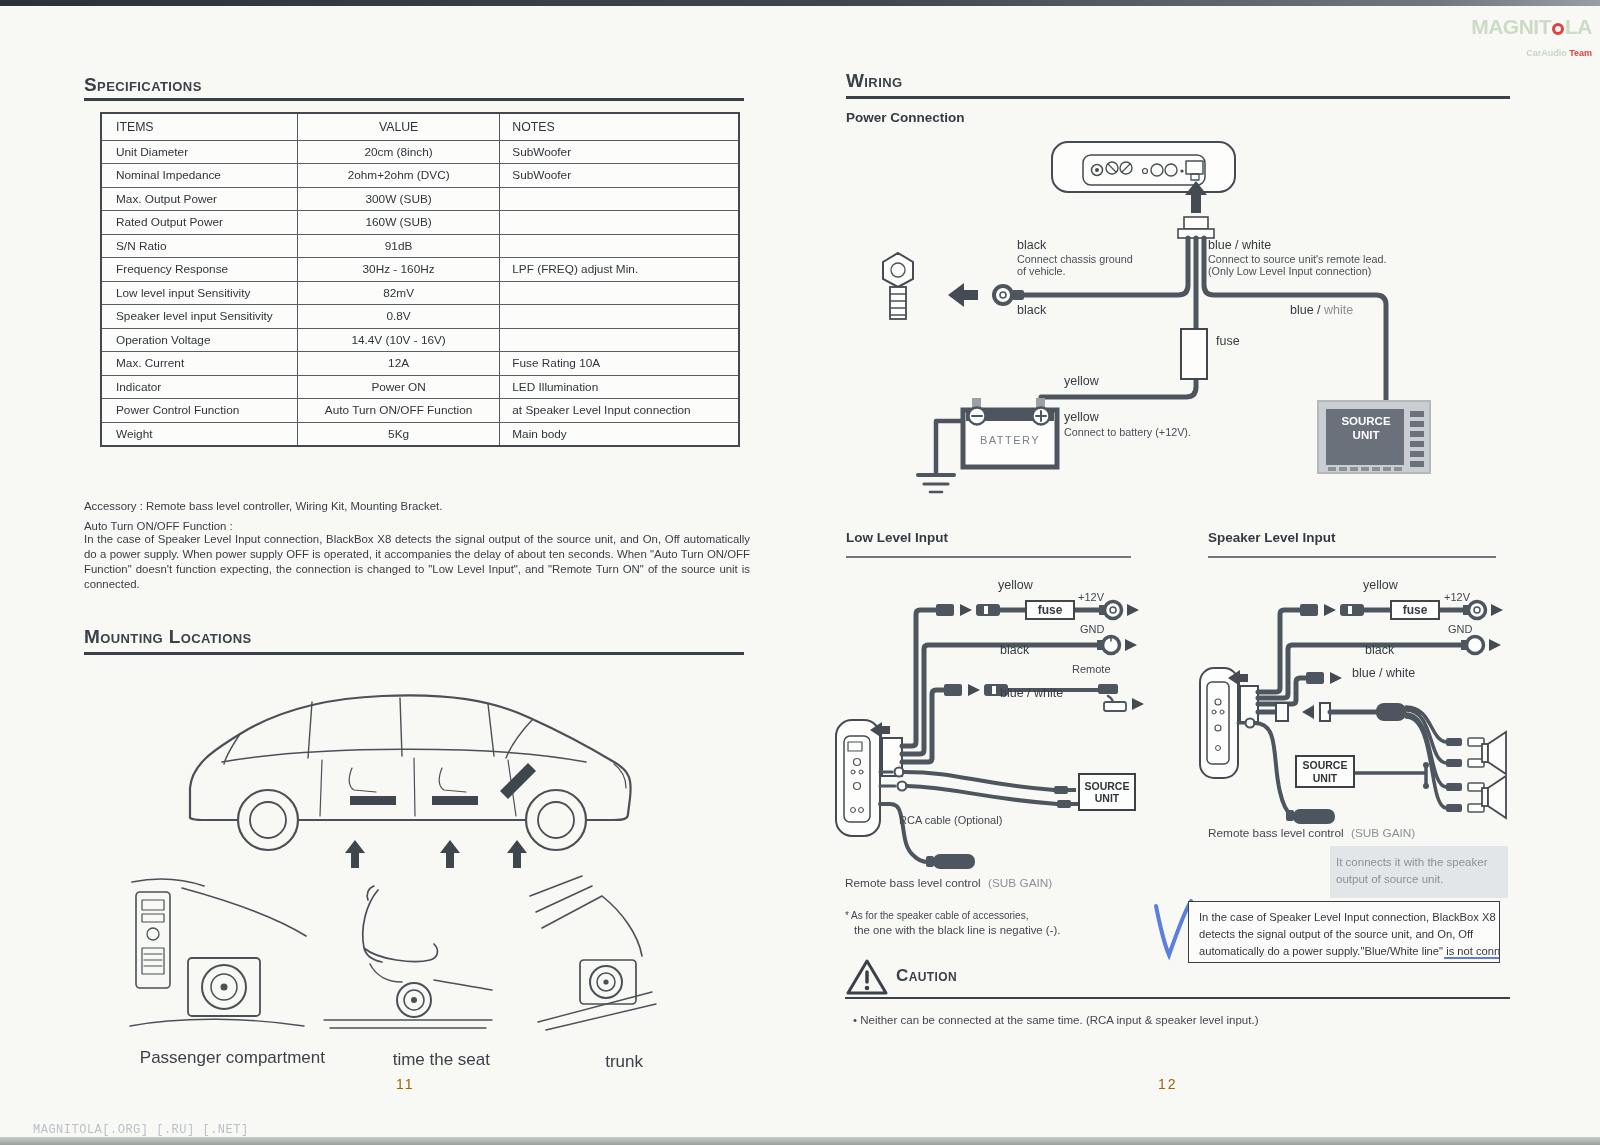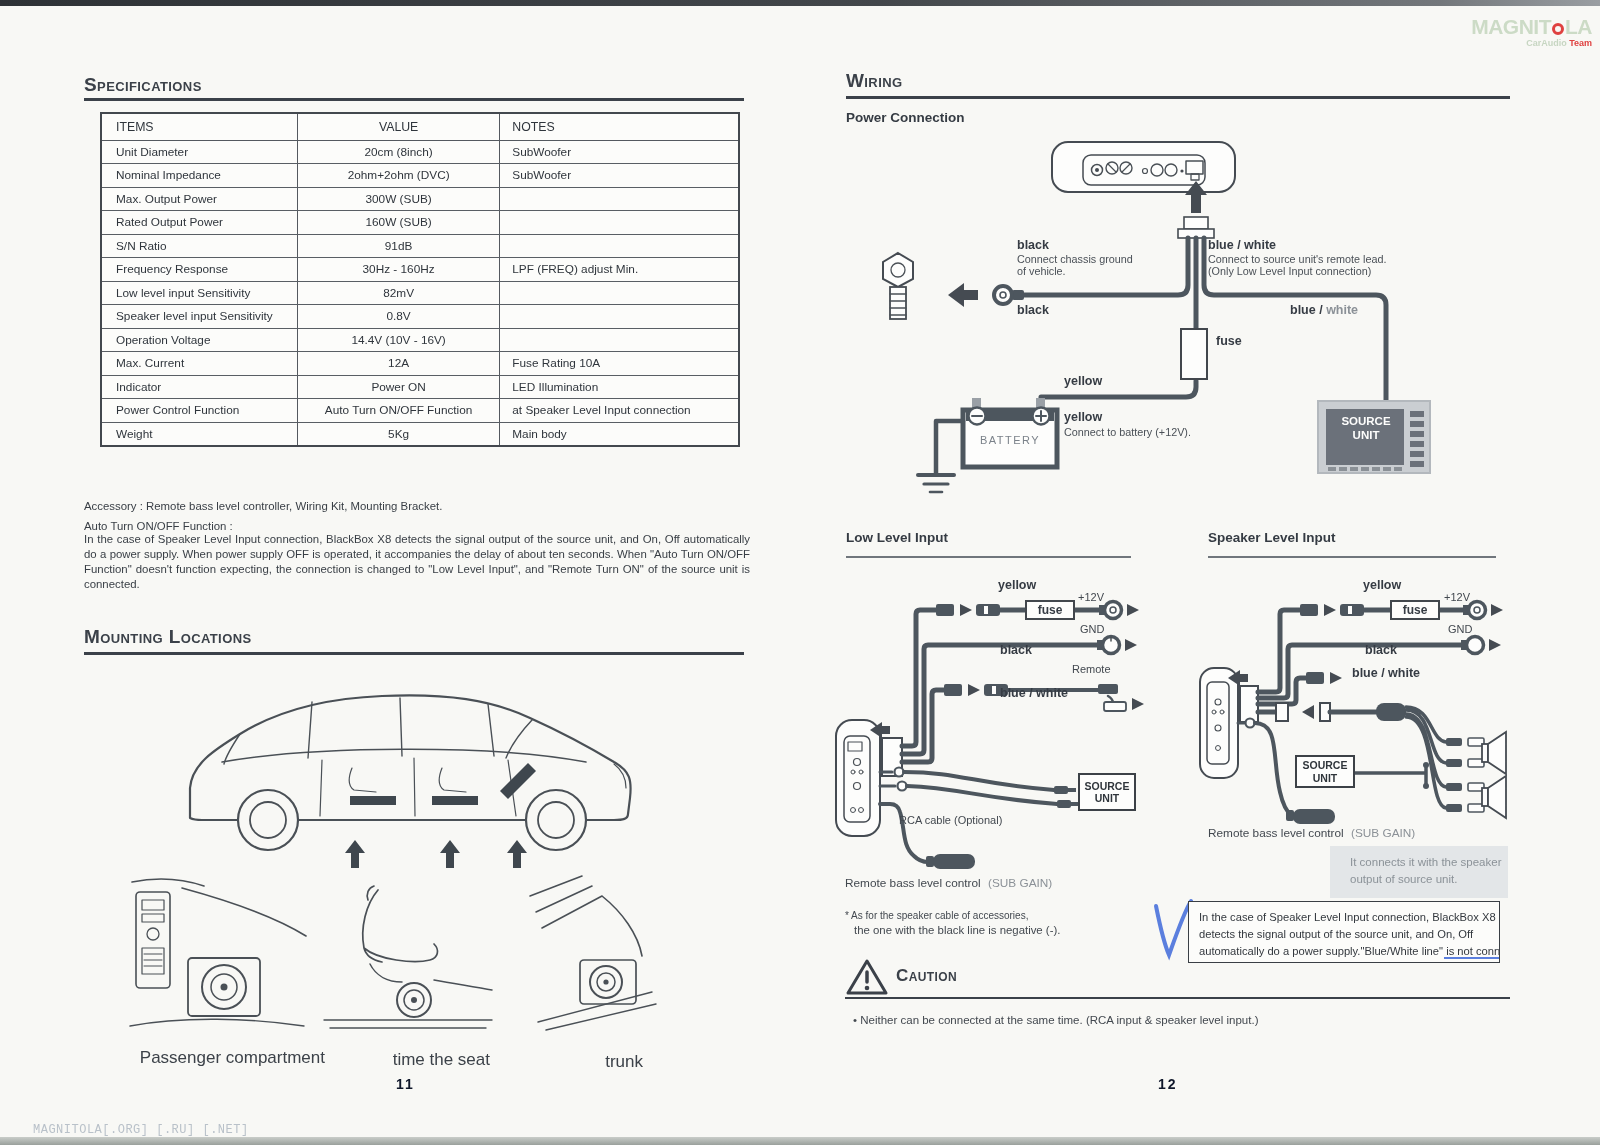--- a/index.html
+++ b/index.html
@@ -3,52 +3,52 @@
 <meta charset="utf-8">
 <style>
   *{margin:0;padding:0;box-sizing:border-box}
   html,body{width:1600px;height:1145px}
   body{position:relative;background:#f8f8f5;font-family:"Liberation Sans",sans-serif;color:#3a4046;overflow:hidden}
   .abs{position:absolute}
   .sec-hdr{font-variant:small-caps;font-weight:bold;font-size:19px;letter-spacing:.4px;color:#3b4149;white-space:nowrap}
   .rule{background:#3b4149;height:2.5px}
   .thin-rule{background:#70767c;height:1.5px}
   .sub-hdr{font-weight:bold;font-size:13.5px;color:#353b43;white-space:nowrap}
-  .b{font-weight:bold;font-size:12.5px;color:#363c44;white-space:nowrap}
+  .b{font-weight:normal;font-size:12.5px;color:#363c44;white-space:nowrap}
   .s{font-size:11px;color:#42484f;white-space:nowrap}
   .s2{font-size:10.8px;color:#4a5057;white-space:nowrap}
   .gray{color:#8b9197}
   .para{font-size:11.4px;color:#383e45;line-height:1.32;text-align:justify}
   table.spec{border-collapse:collapse;width:640px;font-size:11.8px;color:#2f353c;border:2px solid #43484e;background:#fcfcfa}
   table.spec th{font-weight:normal;font-size:12.3px;height:27px;border-bottom:1.5px solid #54595f}
   table.spec td{height:23.5px;border-bottom:1px solid #595e64;padding:2px 10px}
   table.spec td:first-child,table.spec th:first-child{padding-left:14px;text-align:left}
   table.spec td:nth-child(2),table.spec th:nth-child(2){border-left:1.3px solid #54595f;text-align:center}
   table.spec td:nth-child(3),table.spec th:nth-child(3){border-left:1.3px solid #54595f;text-align:left;padding-left:12px}
   table.spec tr:last-child td{border-bottom:none}
   .wire{stroke:#4d565e;fill:none;stroke-linecap:round;stroke-linejoin:round}
   .ink{stroke:#4a5056;fill:none;stroke-linecap:round;stroke-linejoin:round}
   .fusebox{border:2.5px solid #42474d;background:#fdfdfc;display:flex;align-items:center;justify-content:center;font-weight:bold;font-size:12px;color:#363c44}
   .whitebox{border:2px solid #3c4147;background:#fdfdfc;display:flex;align-items:center;justify-content:center;text-align:center;font-weight:bold;font-size:10.5px;line-height:1.15;color:#2f353b}
   .caption{font-size:17px;color:#3c4249;text-align:right}
-  .pgnum{font-weight:bold;font-size:14px;color:#0f172a;letter-spacing:2px}
+  .pgnum{font-weight:normal;font-size:14px;color:#a16207;letter-spacing:2px}
   .mono{font-family:"Liberation Mono",monospace}
 </style>
 </head>
 <body>
 
 <div class="abs" style="left:0;top:0;width:1600px;height:6px;background:linear-gradient(90deg,#2e3236,#43474b 55%,#73777b 90%,#9a9ea2)"></div>
 <div class="abs" style="left:0;top:1137px;width:1600px;height:8px;background:linear-gradient(180deg,#c9cdc9,#9aa09c)"></div>
 <div class="abs mono" style="left:33px;top:1123px;font-size:12px;color:#b9c1c9;letter-spacing:.5px">MAGNITOLA[.ORG] [.RU] [.NET]</div>
 
 <div class="abs" style="left:1452px;top:16px;width:140px;text-align:right;line-height:1">
   <div style="font-weight:bold;font-size:21px;color:#ccdbc6;letter-spacing:-.5px;white-space:nowrap">
     <span>MAGNIT</span><span style="display:inline-block;width:12px;height:12px;border:3.5px solid #df4140;border-radius:50%;margin:0 1px;vertical-align:-1px"></span><span>LA</span>
   </div>
-  <div style="font-size:9px;font-weight:bold;margin-top:2px">
+  <div style="font-size:9px;font-weight:bold;margin-top:12px">
     <span style="color:#c7d6c2">CarAudio</span>
     <span style="color:#df4140">Team</span>
   </div>
 </div>
 
 <div class="abs sec-hdr" style="left:84px;top:74px">Specifications</div>
 <div class="abs rule" style="left:84px;top:98px;width:660px"></div>
 
 <table class="spec abs" style="left:100px;top:112px">
   <tbody>
@@ -449,21 +449,21 @@
 <div class="abs s" style="left:1448px;top:623px">GND</div>
 <div class="abs b" style="left:1365px;top:643px">black</div>
 <div class="abs b" style="left:1352px;top:666px">blue / white</div>
 <div class="abs whitebox" style="left:1295px;top:755px;width:60px;height:33px">
     <span style="width:50px">SOURCE UNIT</span>
   </div>
 <div class="abs s" style="left:1208px;top:826px;font-size:11.8px">
   <span>Remote bass level control</span>
   <span class="gray" style="margin-left:4px">(SUB GAIN)</span>
 </div>
-<div class="abs" style="left:1330px;top:846px;width:178px;height:52px;background:#e3e6e8;padding:8px 0 0 20px;font-size:11.5px;line-height:1.45;color:#8b9298">
+<div class="abs" style="left:1330px;top:846px;width:178px;height:52px;background:#e3e6e8;padding:8px 0 0 6px;font-size:11.5px;line-height:1.45;color:#8b9298">
   <div>It connects it with the speaker</div>
   <div>output of source unit.</div>
 </div>
 
 <svg class="abs" style="left:1150px;top:898px" width="46" height="64" viewBox="0 0 46 64">
   <path d="M6,8 C10,28 16,50 19,57 C24,43 34,14 41,3" fill="none" stroke="#5b7fde" stroke-width="4" stroke-linecap="round"></path>
 </svg>
 <div class="abs" style="left:1188px;top:901px;width:312px;height:62px;border:1.5px solid #3a3f45;background:#fcfcfa;padding:7px 10px;font-size:11.2px;line-height:1.5;color:#33383e;white-space:nowrap;overflow:hidden">
   <div>In the case of Speaker Level Input  connection, BlackBox X8</div>
   <div>detects the signal output of the source unit, and On, Off</div>

